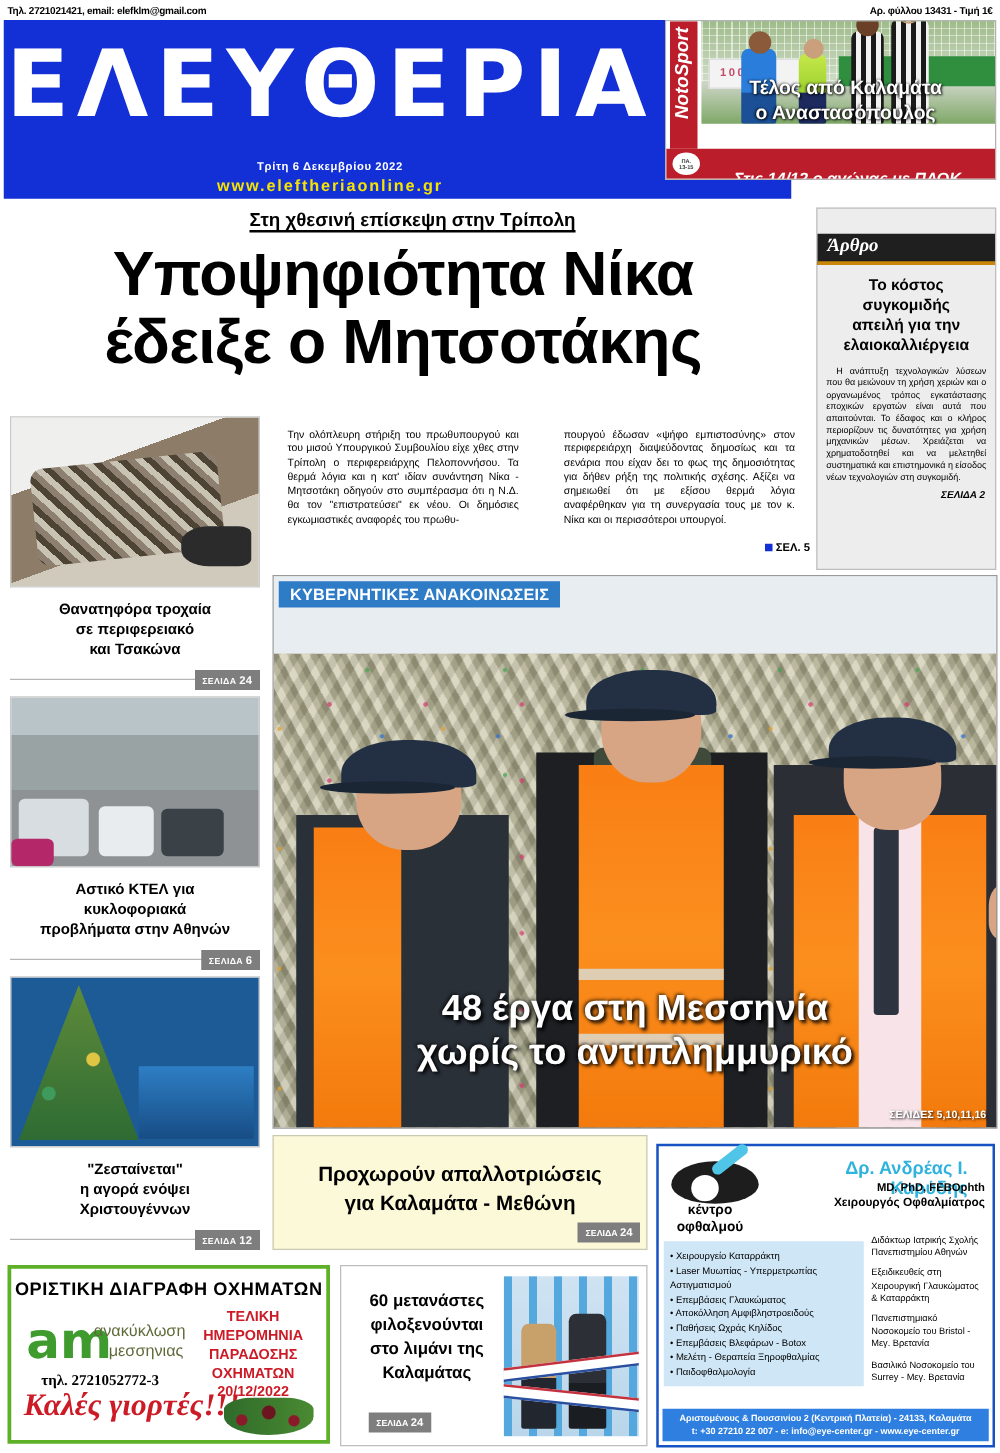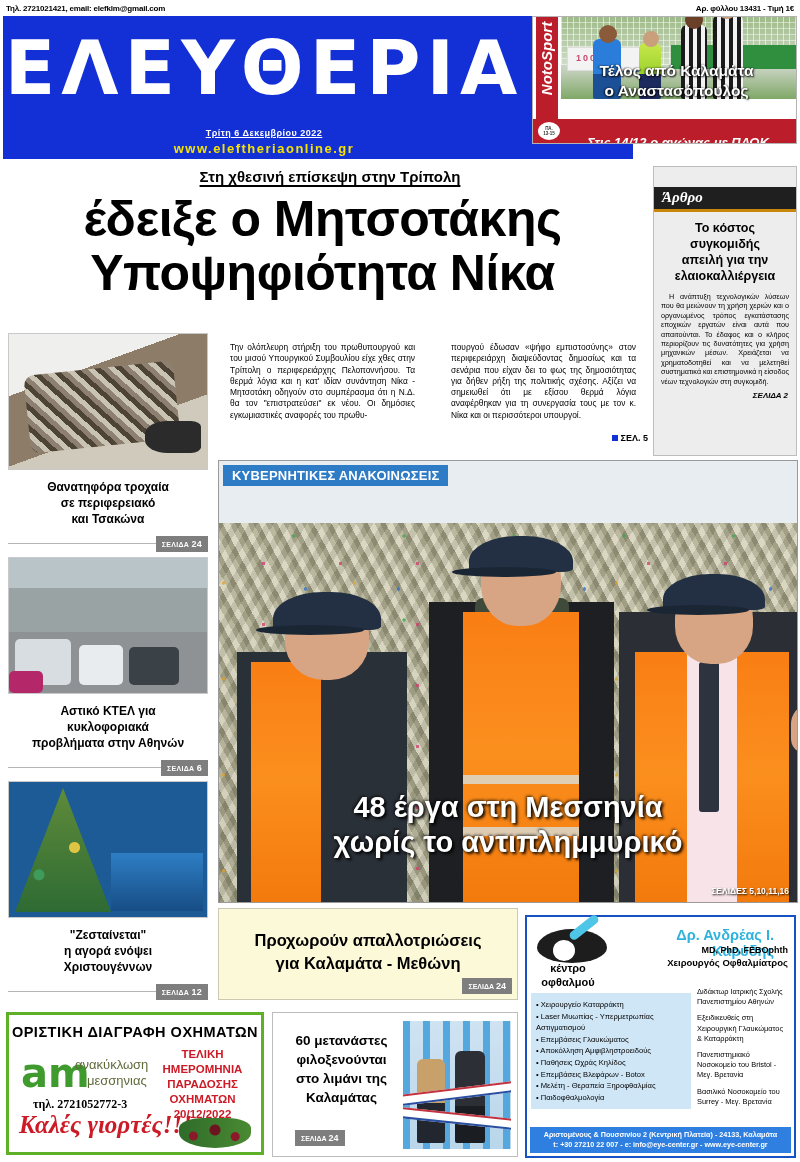--- a/index.html
+++ b/index.html
@@ -15,21 +15,21 @@
     padding:0 6px;box-sizing:border-box;font-size:8px;font-weight:bold;}
   .topbar span{letter-spacing:-0.2px;}
 
   
   .masthead{position:absolute;left:3px;top:16px;width:630px;height:128px;
     background:#1330d6;overflow:hidden;}
   .logo{position:absolute;left:0;top:6px;width:522px;text-align:center;
     font-family:"DejaVu Sans",sans-serif;font-weight:bold;font-size:74px;
     color:#fff;letter-spacing:6px;line-height:92px;}
   .mast-date{position:absolute;left:0;top:112px;width:522px;text-align:center;
-    font-size:9px;font-weight:bold;color:#fff;letter-spacing:0.5px;text-decoration:underline;}
+    font-size:9px;font-weight:bold;color:#fff;letter-spacing:0.5px;}
   .mast-url{position:absolute;left:0;top:125px;width:522px;text-align:center;
     font-size:13px;font-weight:bold;color:#f5e400;letter-spacing:1.5px;}
   .masthead{height:143px;}
 
   
   .sports{position:absolute;left:532px;top:16px;width:265px;height:128px;
     border:1px solid #b3b3b3;box-sizing:border-box;overflow:hidden;background:#fff;}
   .sports-photo{position:absolute;left:28px;top:0;right:0;height:82px;
     background:
       radial-gradient(ellipse at 30% 60%, rgba(60,110,200,.85) 0 8%, transparent 9%),
@@ -296,22 +296,22 @@
         <span>13-15</span>
       </div>
       <div class="ss-text">Στις 14/12 ο αγώνας με ΠΑΟΚ</div>
     </div>
   </div>
 
   <div class="kicker">
     <u>Στη χθεσινή επίσκεψη στην Τρίπολη</u>
   </div>
   <div class="lead-h">
+    <div>Υποψηφιότητα Νίκα</div>
     <div>έδειξε ο Μητσοτάκης</div>
-    <div>Υποψηφιότητα Νίκα</div>
   </div>
   <div class="lead-cols">
     <div class="lead-col">
       <p>Την ολόπλευρη στήριξη του πρωθυπουργού και του μισού Υπουργικού Συμβουλίου είχε χθες στην Τρίπολη ο περιφερειάρχης Πελοποννήσου. Τα θερμά λόγια και η κατ' ιδίαν συνάντηση Νίκα - Μητσοτάκη οδηγούν στο συμπέρασμα ότι η Ν.Δ. θα τον "επιστρατεύσει" εκ νέου. Οι δημόσιες εγκωμιαστικές αναφορές του πρωθυ-</p>
     </div>
     <div class="lead-col">
       <p>πουργού έδωσαν «ψήφο εμπιστοσύνης» στον περιφερειάρχη διαψεύδοντας δημοσίως και τα σενάρια που είχαν δει το φως της δημοσιότητας για δήθεν ρήξη της πολιτικής σχέσης. Αξίζει να σημειωθεί ότι με εξίσου θερμά λόγια αναφέρθηκαν για τη συνεργασία τους με τον κ. Νίκα και οι περισσότεροι υπουργοί.</p>
       <div class="sel-inline">
         <span class="sq"></span><span>ΣΕΛ. 5</span>
       </div>

